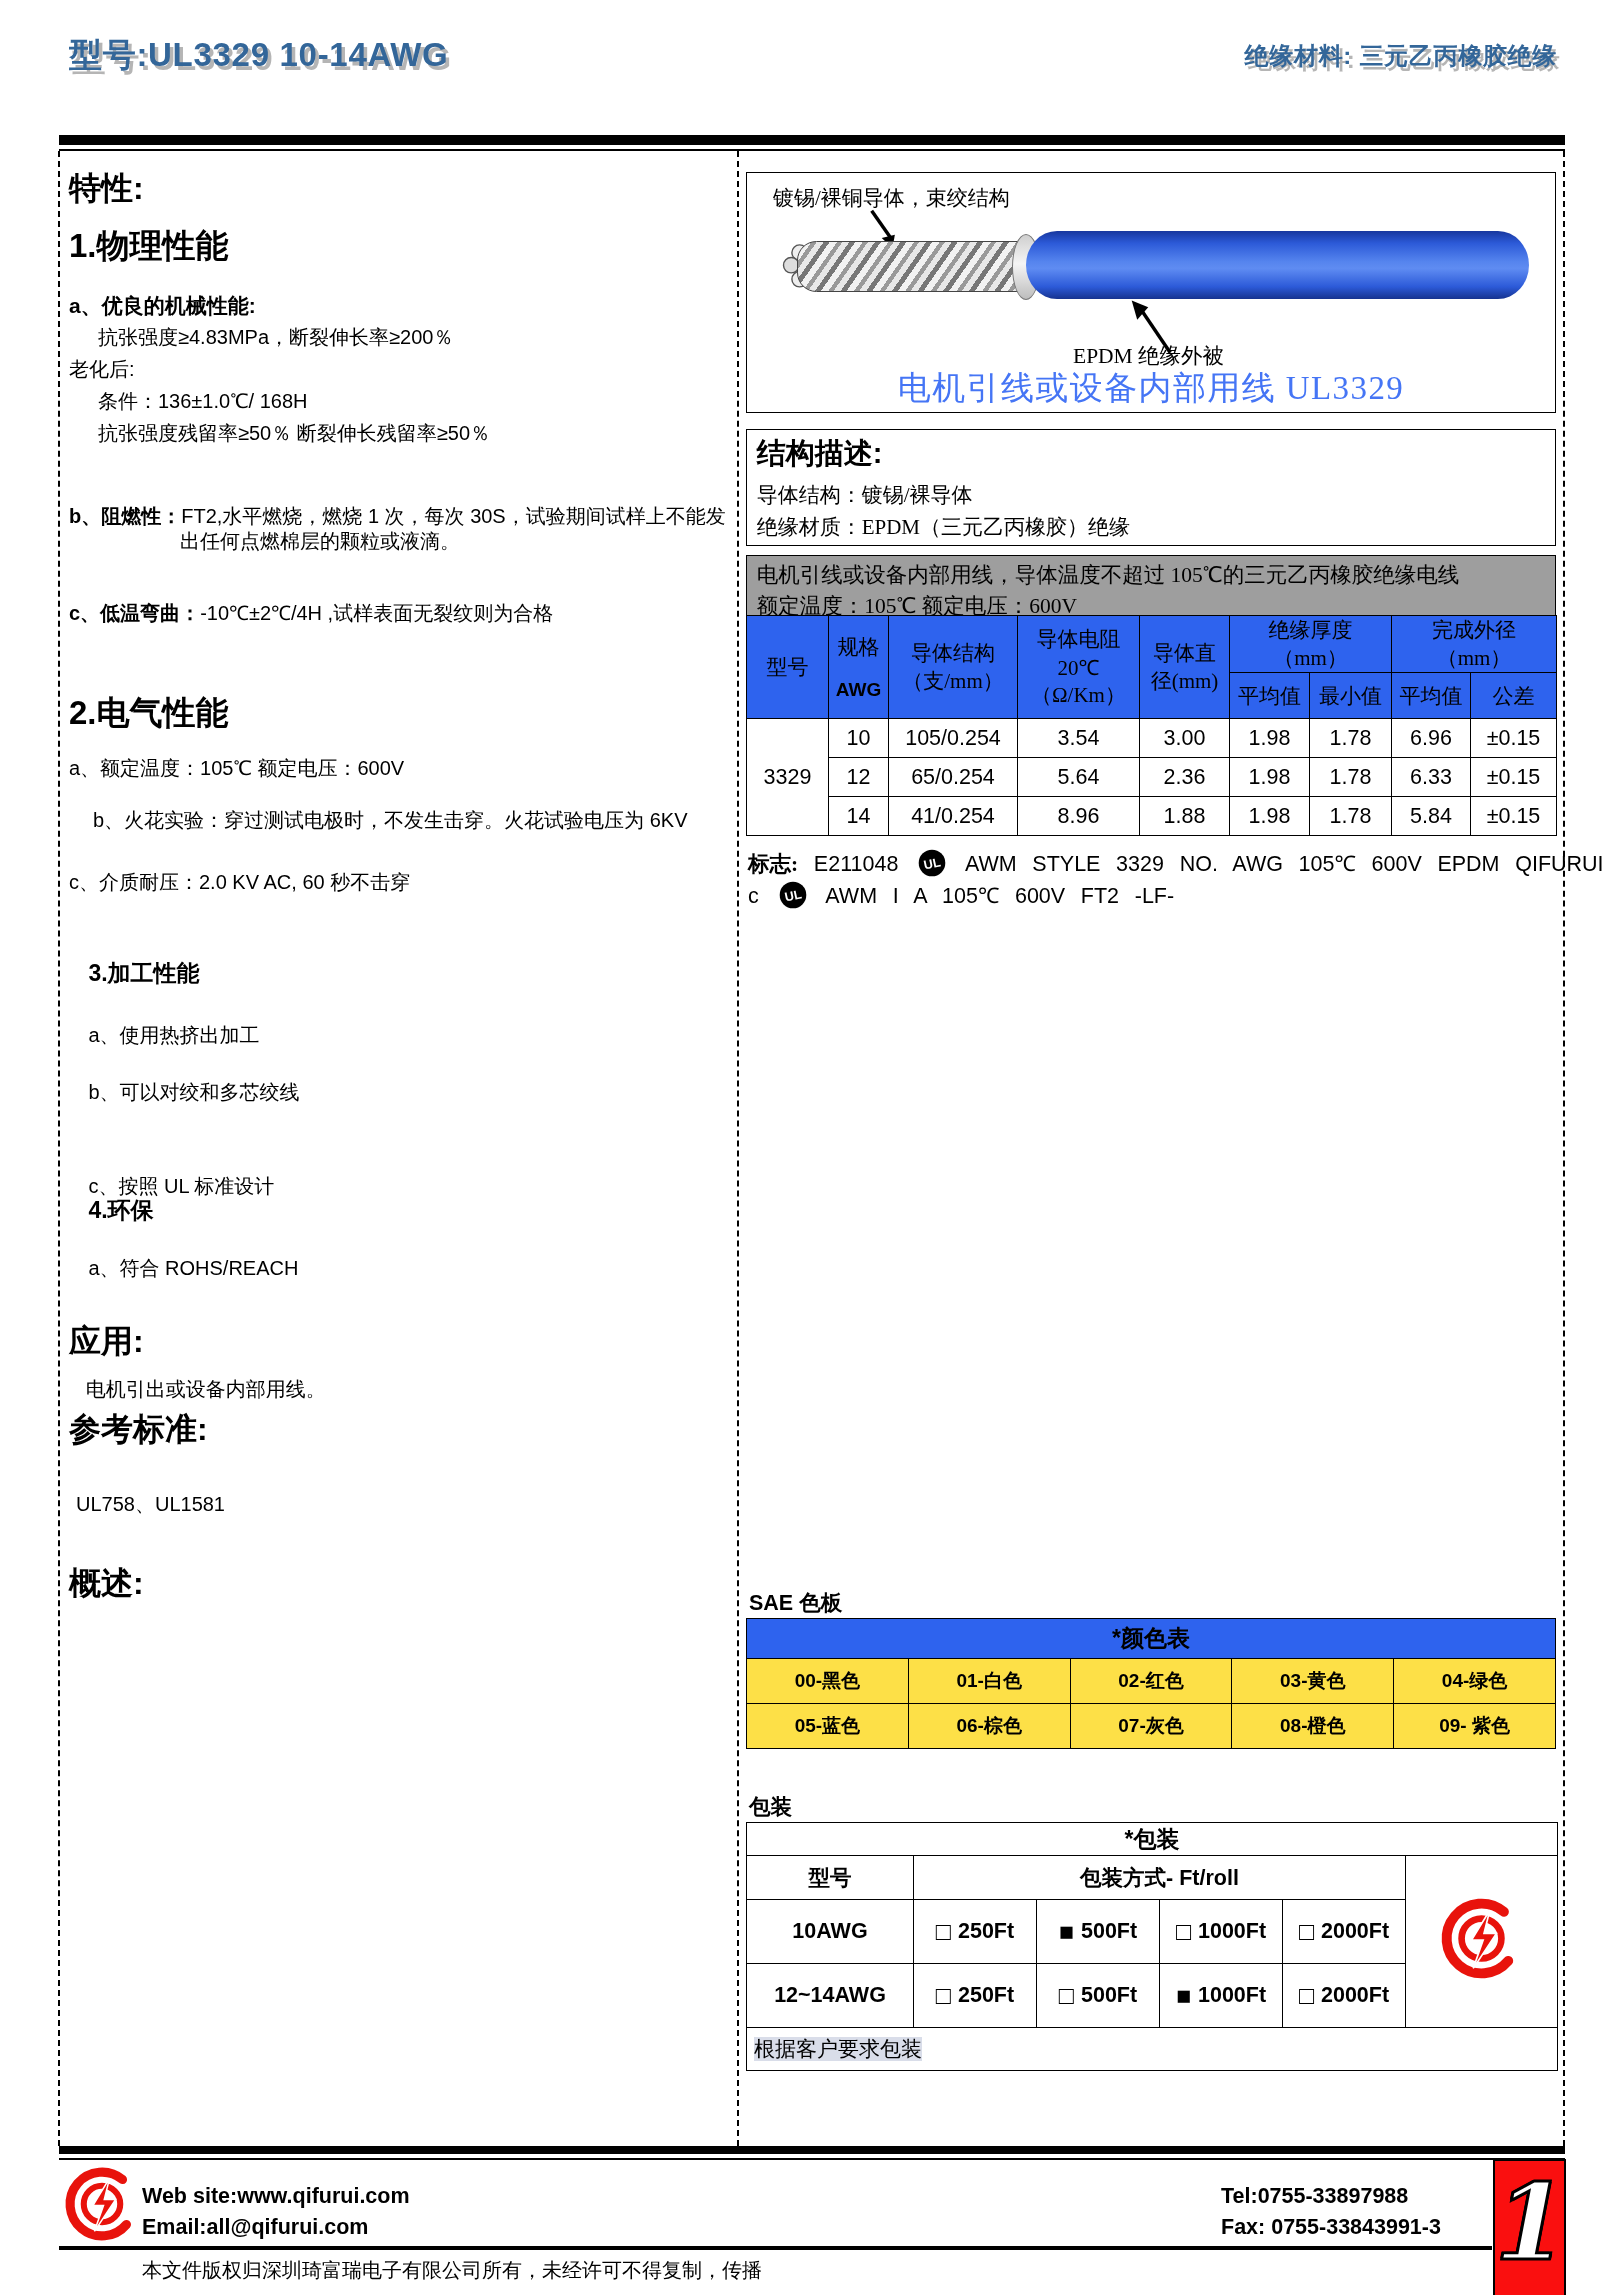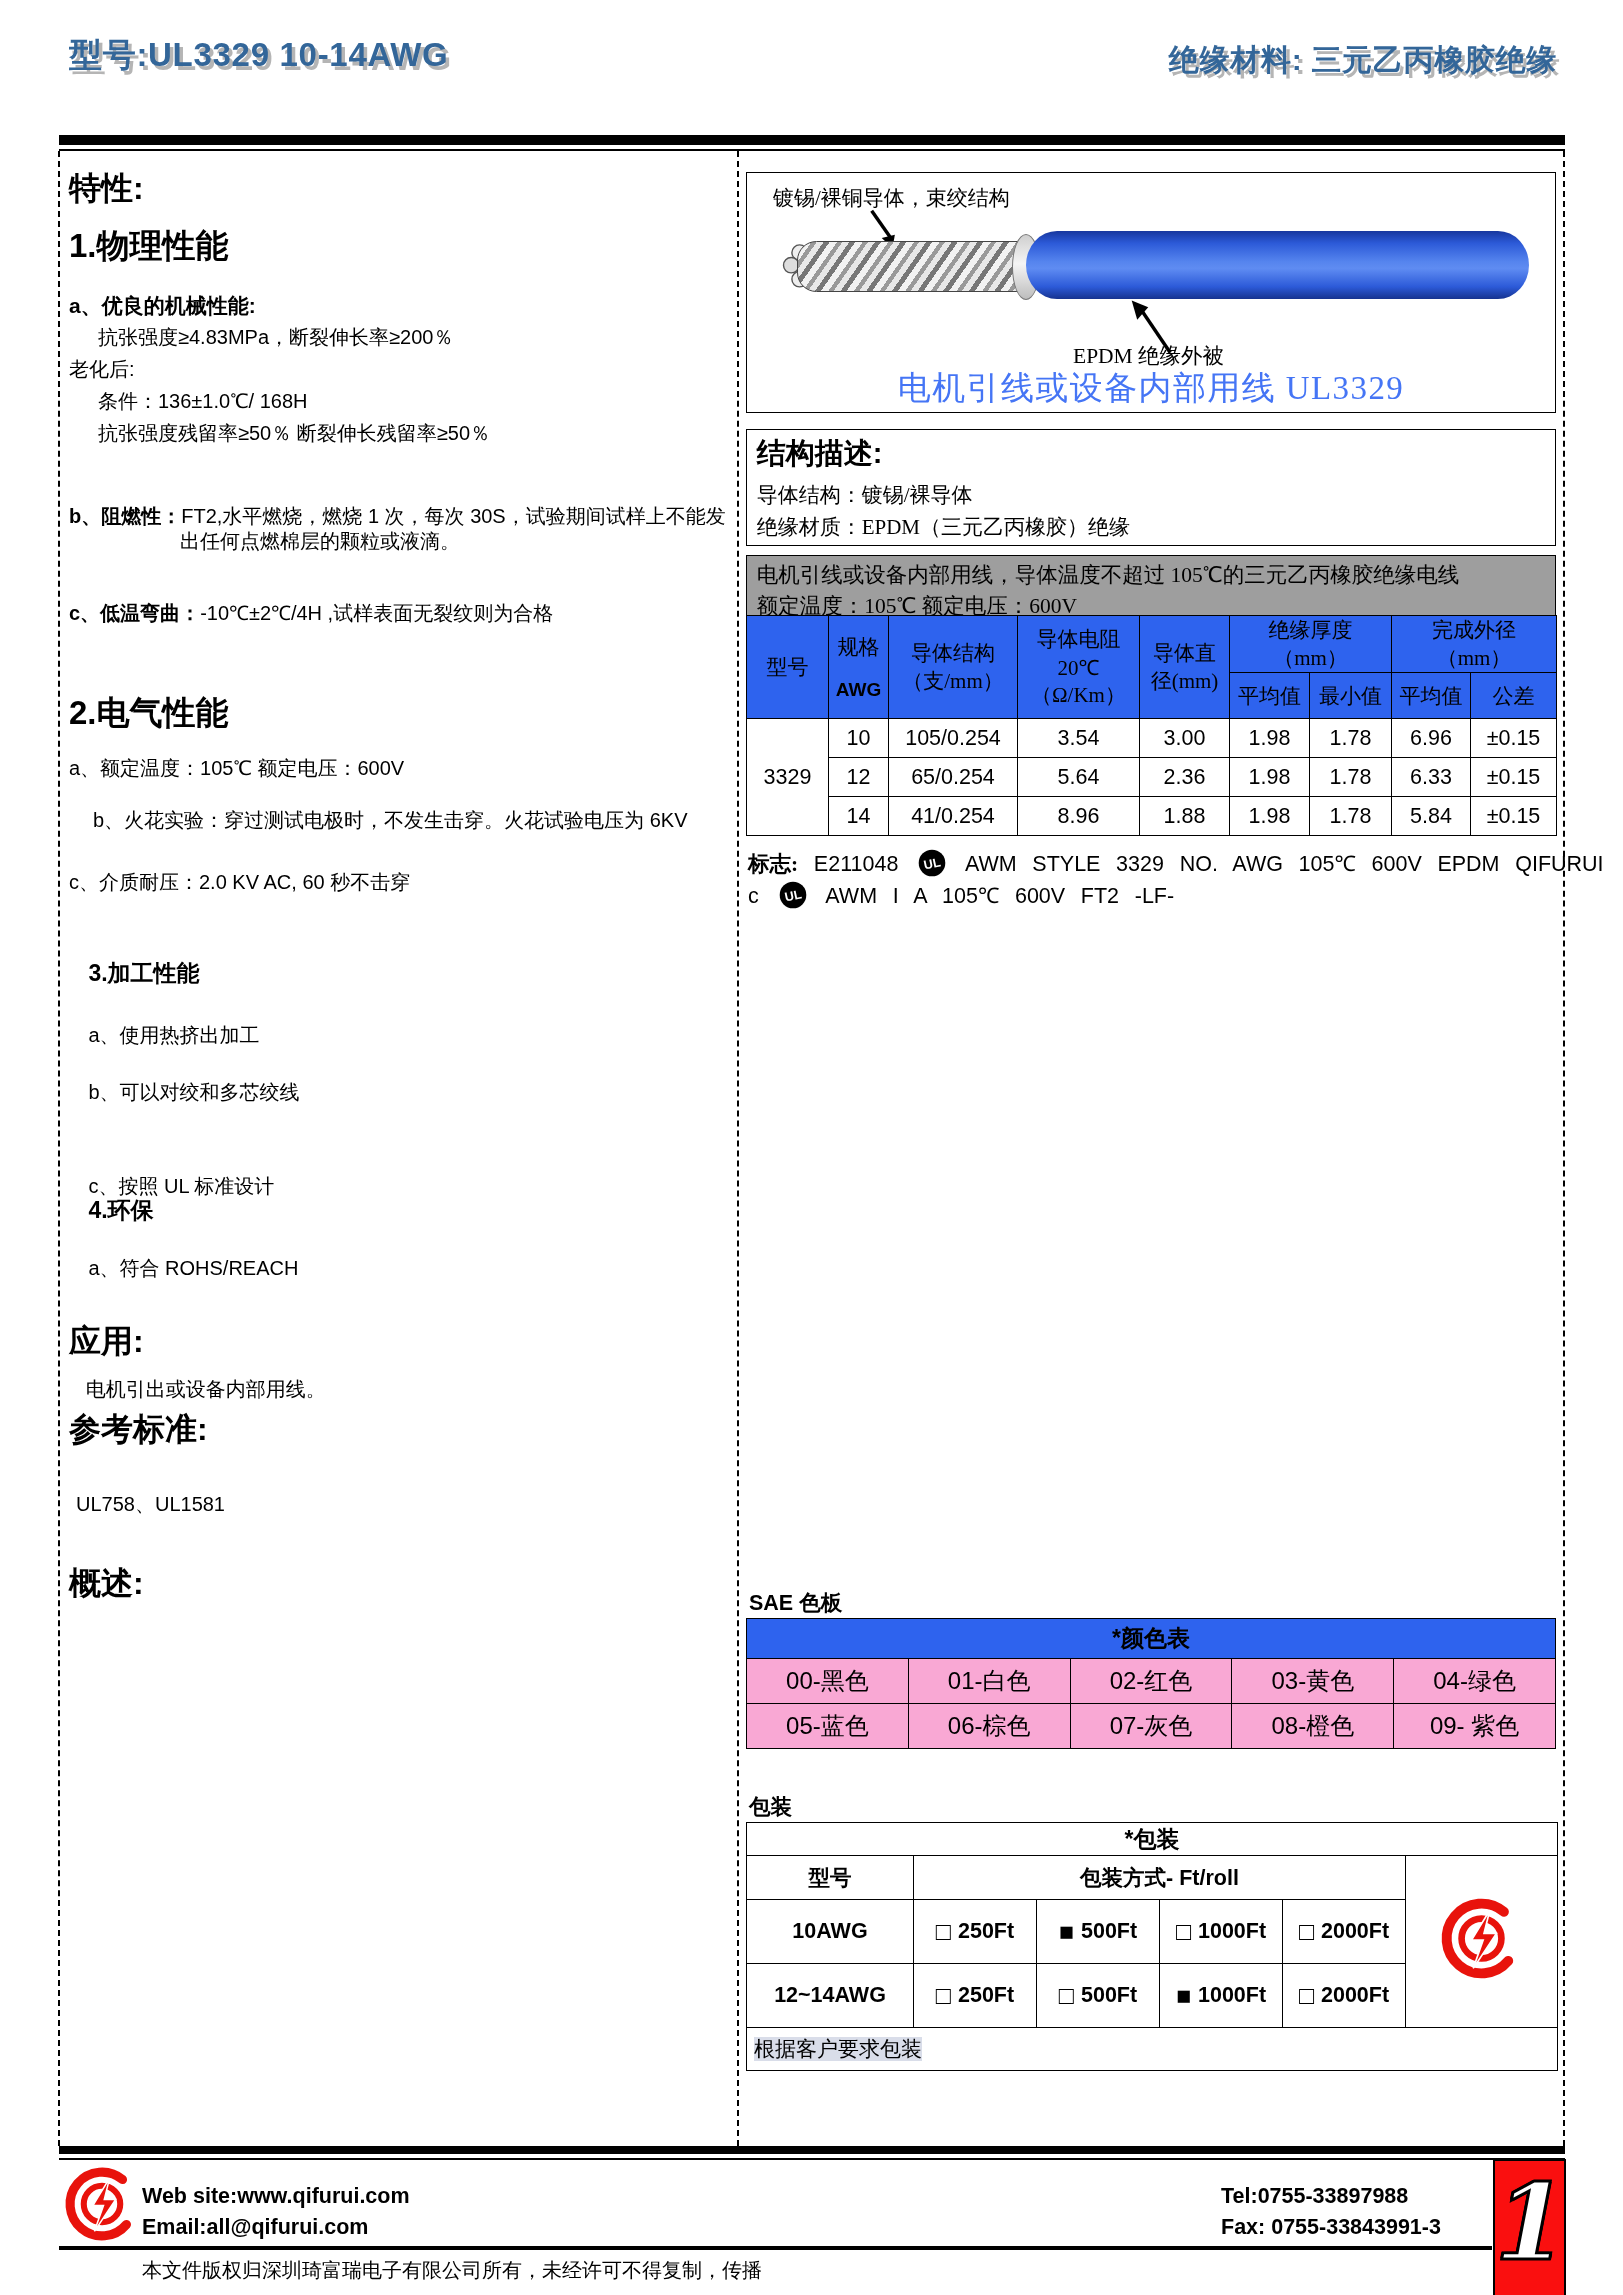--- a/index.html
+++ b/index.html
@@ -34,21 +34,21 @@
       border-radius:32px / 35px;}
   .wire-caption{font-size:33px;color:#4575f5;letter-spacing:1.4px;white-space:nowrap;}
 
   
   table{border-collapse:collapse;table-layout:fixed;}
   td,th{border:1.4px solid #000;text-align:center;vertical-align:middle;padding:0;overflow:hidden;}
   .bluecell{background:#2e63ee;}
   .spec th{font-weight:normal;}
   .spec .hcn{font-size:21px;font-family:"Liberation Serif",serif;}
   .spec td{font-size:21.5px;background:#fff;}
-  .colors td{font-size:24px;height:44px;background:#f9a8d4;}
+  .colors td{font-size:19px;height:44px;background:#fde047;font-weight:bold;}
   .colors .bluecell{font-size:23px;font-weight:bold;height:39px;background:#2e63ee;}
   .pack td{font-size:21.5px;font-weight:bold;background:#fff;}
   .pack .bluecell{font-size:23px;font-weight:bold;height:32px;}
   .chk{display:inline-block;font-size:25px;line-height:1;vertical-align:-2.1px;margin-right:7px;}
   .note-hl{background:#d9dde9;font-weight:normal;font-size:21px;font-family:"Liberation Serif",serif;}
 
   
   .mark-line{font-size:21.5px;white-space:nowrap;word-spacing:9.7px;}
   .ul-ic{display:inline-block;vertical-align:-6.2px;margin:0 4.2px;}
 
@@ -57,21 +57,21 @@
   .pageno{position:absolute;background:#fa0f0f;border:2.1px solid #000;text-align:center;}
   .pageno span{font-family:"DejaVu Serif",serif;font-style:italic;font-size:104px;font-weight:bold;color:#fff;
       -webkit-text-stroke:2.8px #000;text-shadow:1.4px 1.4px 0 #000,-1.4px -1.4px 0 #000,1.4px -1.4px 0 #000,-1.4px 1.4px 0 #000;}
 </style>
 </head>
 <body>
 
 <div class="page">
 
   <div class="abs hdr-title" style="left:69px;top:33px;">型号:UL3329 10-14AWG</div>
-  <div class="abs hdr-title" style="right:66px;top:40px;font-size:30px;">绝缘材料: 三元乙丙橡胶绝缘</div>
+  <div class="abs hdr-title" style="right:66px;top:40px;font-size:24px;">绝缘材料: 三元乙丙橡胶绝缘</div>
   <div class="rule" style="left:59px;top:135px;width:1506px;height:9.7px;"></div>
   <div class="rule" style="left:59px;top:149px;width:1506px;height:2.1px;"></div>
 
   <div class="vdash" style="left:58px;top:151px;height:1995px;"></div>
   <div class="vdash" style="left:1563px;top:151px;height:1995px;"></div>
   <div class="vdash" style="left:737px;top:151px;height:1995px;"></div>
 
   <div class="abs" style="left:69px;top:160px;width:659px;height:1978px;">
     <div class="abs big-h" style="left:0;top:7px;">特性:</div>
     <div class="abs mid-h" style="left:0;top:64px;">1.物理性能</div>

